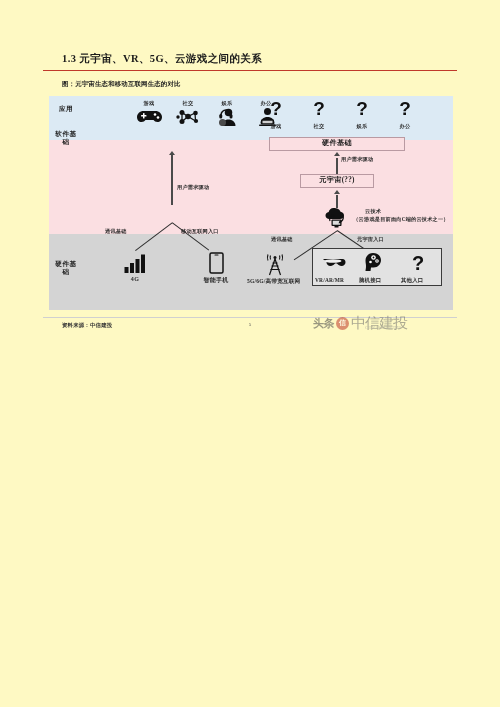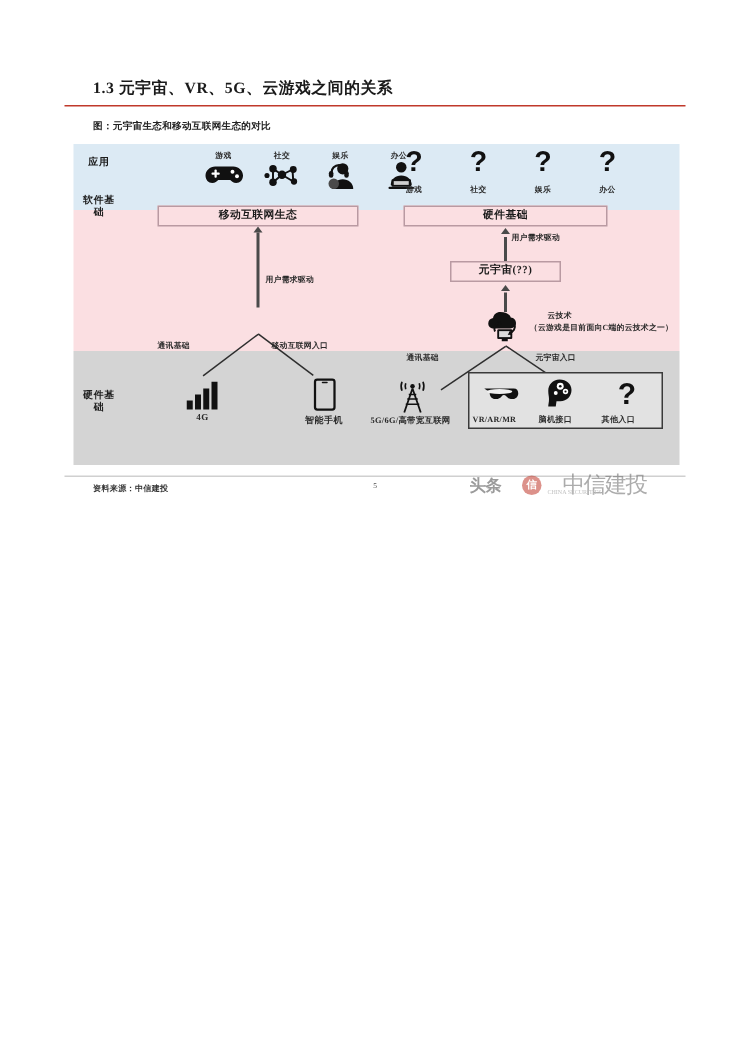--- a/index.html
+++ b/index.html
@@ -1,17 +1,17 @@
 <!DOCTYPE html>
 <html><head>
 <meta charset="utf-8">
 <style>
   html,body{margin:0;padding:0;background:#8b8b8b;}
   body{font-family:"Liberation Serif","DejaVu Serif",serif;}
-  .page{position:relative;width:500px;height:707px;background:#ffffff;margin:0 auto;overflow:hidden;}
+  .page{position:relative;width:500px;height:707px;background:#fef9c3;margin:0 auto;overflow:hidden;}
 
   
   .doc-title{position:absolute;left:62px;top:52px;font-size:10.5px;font-weight:bold;color:#1a1a1a;
              letter-spacing:.4px;font-family:"Liberation Serif","DejaVu Serif",serif;}
   .title-rule{position:absolute;left:43px;top:70px;width:414px;height:0;border-top:1.3px solid #c0392b;}
   .fig-caption{position:absolute;left:62px;top:80px;font-size:6.4px;font-weight:bold;color:#222;letter-spacing:.2px;}
 
   
   .fig{position:absolute;left:49px;top:96px;width:404px;height:214px;}
 
@@ -49,21 +49,21 @@
 
   .entry-box{position:absolute;box-sizing:border-box;border:1.1px solid #3a3a3a;background:#e2e2e2;}
 
   
   .src{position:absolute;left:62px;top:322px;font-size:5.4px;font-weight:bold;color:#333;letter-spacing:.2px;}
   .footer-rule{position:absolute;left:43px;top:317px;width:414px;height:0;border-top:.8px solid #d0d0d0;}
   .pageno{position:absolute;left:0;top:322px;width:500px;text-align:center;font-size:5px;color:#555;}
 
   
   .wm{position:absolute;left:313px;top:312px;width:132px;height:22px;opacity:.55;
-      display:flex;align-items:center;gap:14px;}
+      display:flex;align-items:center;gap:2px;}
   .wm-txt{font-size:11px;font-weight:bold;color:#4a4a4a;letter-spacing:-.5px;
           font-family:"Liberation Sans","DejaVu Sans",sans-serif;}
   .wm-badge{width:13px;height:13px;border-radius:50%;background:#c0392b;color:#fff;font-size:7px;
             display:flex;align-items:center;justify-content:center;font-weight:bold;}
   .wm-sub{font-size:15px;font-weight:normal;color:#6a6a6a;letter-spacing:-1px;}
   .wm-sub2{position:absolute;left:52px;top:13px;font-size:4px;color:#8a8a8a;letter-spacing:0px;}
 </style>
 </head>
 <body>
 
@@ -133,21 +133,20 @@
     <div class="ico" style="left:208px;top:11px;">
       <svg width="21" height="20" viewBox="0 0 42 40">
         <circle cx="21" cy="9" r="7" fill="#111"></circle>
         <path fill="#111" d="M7 33c0-8 6-13 14-13s14 5 14 13z"></path>
         <rect x="8" y="25" width="26" height="10" rx="1.5" fill="#111"></rect>
         <rect x="11" y="27.5" width="20" height="5" fill="#cfcfcf"></rect>
         <rect x="4" y="35" width="34" height="3" rx="1.4" fill="#111"></rect>
       </svg>
     </div>
 
-    <div class="node-box" style="left:56px;top:41px;width:134px;height:14px;">移动互联网生态</div>
 
     <div class="vline" style="left:122.3px;top:59px;height:50px;"></div>
     <div class="arrow-up" style="left:119.8px;top:55px;"></div>
     <div class="cap" style="left:128px;top:88px;">用户需求驱动</div>
 
 
     <div class="diag" style="left:123px;top:126px;width:46px;transform:rotate(143deg);"></div>
     <div class="diag" style="left:123px;top:126px;width:46px;transform:rotate(37deg);"></div>
     <div class="cap" style="left:56px;top:132px;">通讯基础</div>
     <div class="cap" style="left:132px;top:132px;">移动互联网入口</div>

